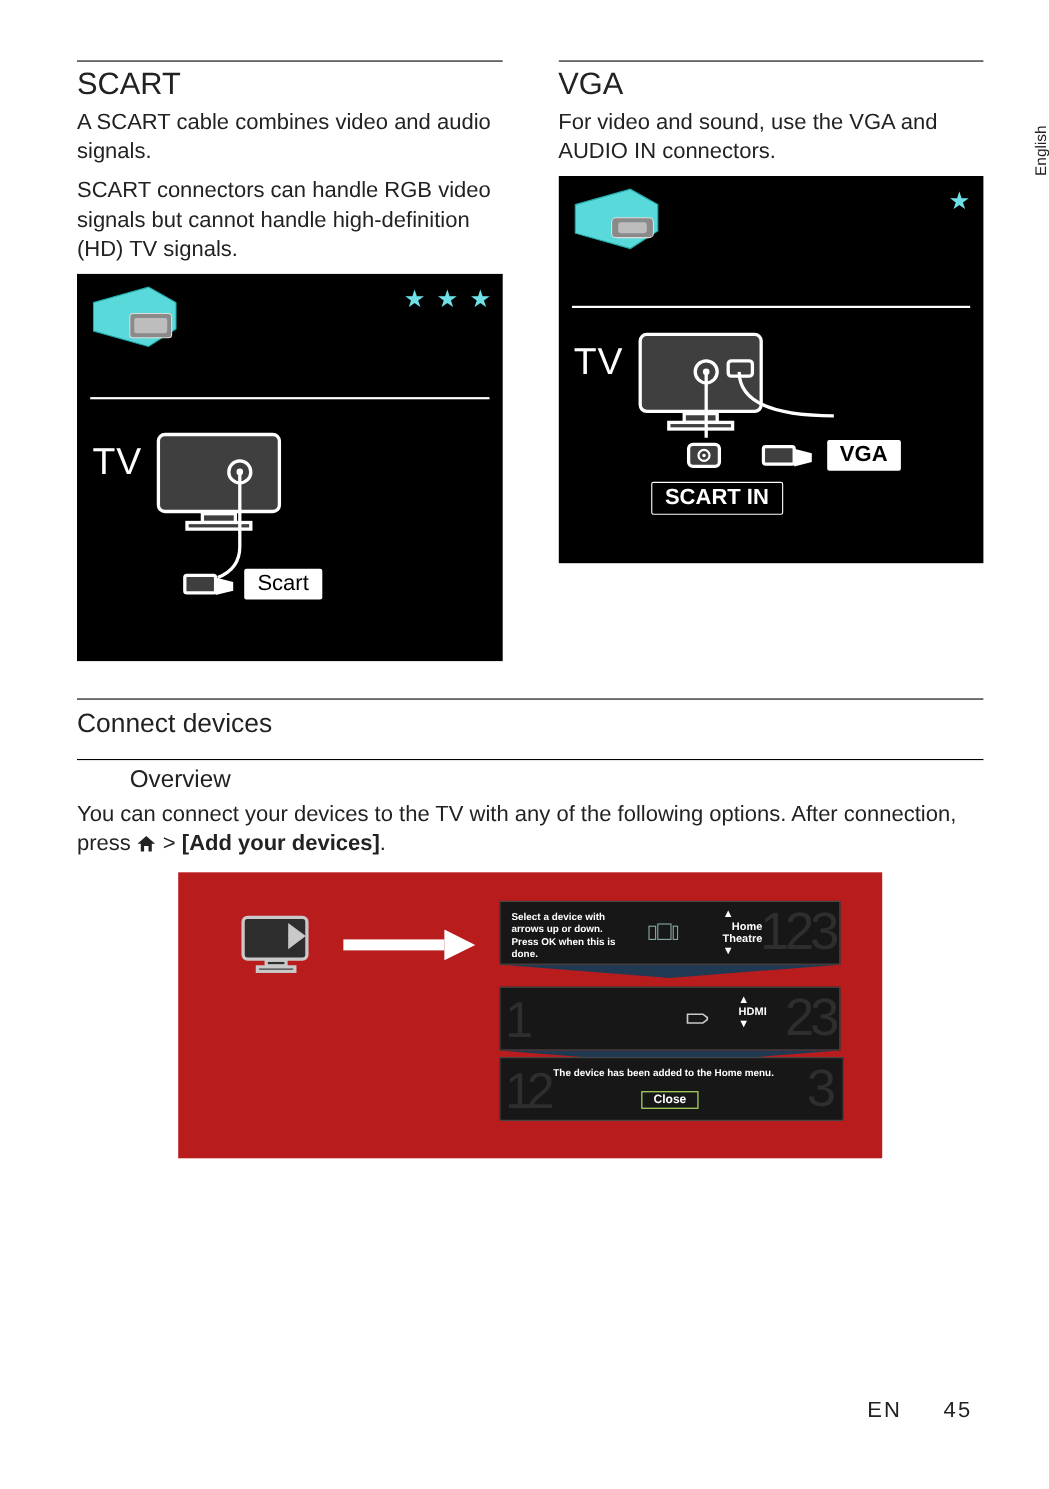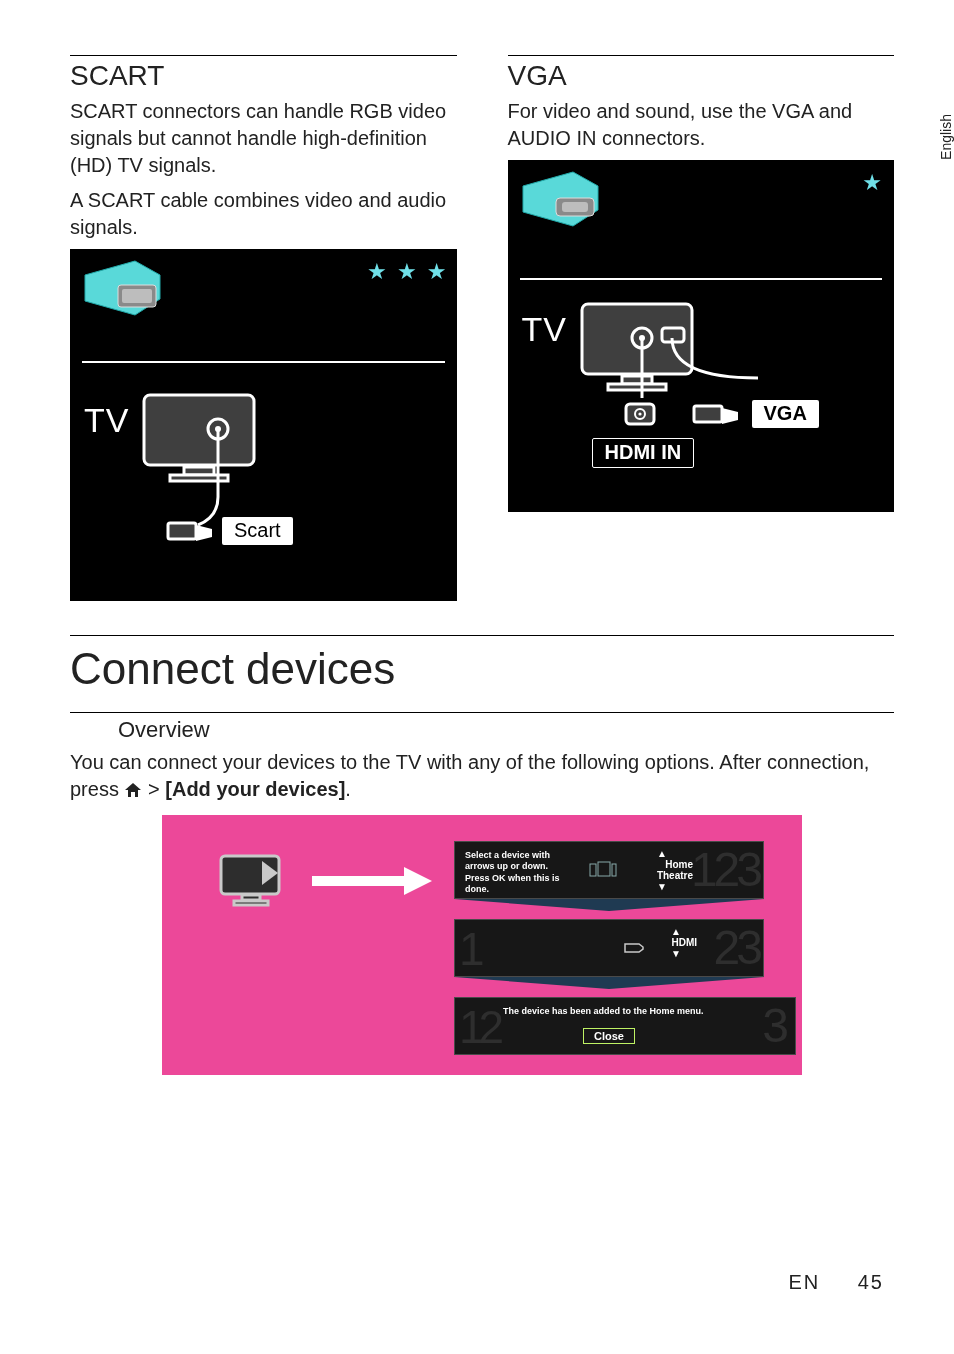--- a/index.html
+++ b/index.html
@@ -11,24 +11,24 @@
   hr.thin { border: none; border-top: 1px solid #000; margin: 0 0 4px 0; }
   .h2 { font-size: 28px; font-weight: 400; margin: 0 0 6px 0; }
   .h3 { font-size: 22px; font-weight: 400; margin: 0 0 6px 0; }
   p.body { font-size: 20px; line-height: 1.35; margin: 0 0 8px 0; font-weight: 300; }
   .figure { background: #000; width: 100%; position: relative; }
   .figure.scart { height: 352px; margin-top: 8px; }
   .figure.vga { height: 352px; margin-top: 8px; }
   .side-tab { position: absolute; right: 0; top: 110px; writing-mode: vertical-rl; transform: rotate(180deg); font-size: 14px; color: #222; background: #fff; padding: 4px 0; }
   .connect-block { margin-top: 34px; }
   .connect-block hr.rule { margin-bottom: 8px; }
-  .h1 { font-size: 44px; font-weight: 300; margin-bottom: 0; }
+  .h1 { font-size: 24px; font-weight: 300; margin-bottom: 0; }
   .overview-block { margin-top: 18px; }
   .overview-block .h3 { margin-top: 2px; margin-left: 48px; }
-  .figure.onscreen { width: 640px; height: 260px; margin: 10px auto 0 auto; background: #ec4899; position: relative; }
+  .figure.onscreen { width: 640px; height: 260px; margin: 10px auto 0 auto; background: #b91c1c; position: relative; }
   .footer { position: absolute; right: 70px; bottom: 60px; font-size: 20px; letter-spacing: 2px; }
   .footer .lang { margin-right: 30px; }
   .home-glyph { display:inline-block; vertical-align:-2px; }
   .bold { font-weight: 600; }
 
   
   .connector-box { position:absolute; }
   .star-row { position:absolute; right:8px; top:10px; color:#6fe0e8; font-size:22px; letter-spacing:2px; }
   .label-chip { position:absolute; background:#fff; color:#000; font-size:20px; padding:2px 12px 3px 12px; border-radius:2px; }
   .label-chip.dark { background:#000; color:#fff; border:1.5px solid #fff; }
@@ -49,22 +49,22 @@
 
 <div class="page">
 
   <div class="side-tab">English</div>
 
   <div class="cols">
 
     <div class="col">
       <hr class="rule">
       <div class="h2">SCART</div>
+      <p class="body">A SCART cable combines video and audio signals.</p>
       <p class="body">SCART connectors can handle RGB video signals but cannot handle high-definition (HD) TV signals.</p>
-      <p class="body">A SCART cable combines video and audio signals.</p>
 
       <div class="figure scart">
 
         <svg class="connector-box" style="left:10px;top:8px;" width="90" height="70" viewBox="0 0 90 70">
           <polygon points="5,18 55,4 80,18 80,42 55,58 5,44" fill="#59d9d9" stroke="#2aa" stroke-width="1"></polygon>
           <rect x="38" y="28" width="38" height="22" rx="3" fill="#8a8a8a" stroke="#ddd"></rect>
           <rect x="42" y="32" width="30" height="14" rx="2" fill="#bdbdbd"></rect>
         </svg>
         <div class="star-row">★ ★ ★</div>
         <div class="dividerline" style="top:112px;left:12px;right:12px;"></div>
@@ -124,21 +124,21 @@
           <rect x="2" y="4" width="28" height="20" rx="4" fill="#3f3f3f" stroke="#fff" stroke-width="3"></rect>
           <circle cx="16" cy="14" r="5" fill="none" stroke="#fff" stroke-width="2"></circle>
           <circle cx="16" cy="14" r="1.6" fill="#fff"></circle>
         </svg>
 
         <svg style="position:absolute;left:184px;top:240px;" width="50" height="28" viewBox="0 0 50 28">
           <rect x="2" y="6" width="28" height="16" rx="2" fill="#3f3f3f" stroke="#fff" stroke-width="3"></rect>
           <polygon points="30,8 46,12 46,20 30,24" fill="#fff"></polygon>
         </svg>
         <div class="label-chip" style="left:244px;top:240px;font-weight:600;">VGA</div>
-        <div class="label-chip dark" style="left:84px;top:278px;font-weight:600;">HDMI IN</div>
+        <div class="label-chip dark" style="left:84px;top:278px;font-weight:600;">SCART IN</div>
       </div>
     </div>
   </div>
 
   <div class="connect-block">
     <hr class="rule">
     <div class="h1">Connect devices</div>
 
     <div class="overview-block">
       <hr class="thin">
@@ -196,21 +196,21 @@
             <div class="os-chev">▲</div>
             <div class="os-label">HDMI</div>
             <div class="os-chev">▼</div>
           </div>
           <div class="os-bignum" style="right:4px;top:0px;font-size:48px;letter-spacing:-4px;">23</div>
         </div>
         <svg style="position:absolute;left:292px;top:162px;" width="310" height="12" viewBox="0 0 310 12">
           <polygon points="0,0 310,0 155,12" fill="#1f3a52"></polygon>
         </svg>
 
-        <div class="os-panel" style="left:292px;top:182px;width:342px;height:58px;">
+        <div class="os-panel" style="left:292px;top:168px;width:313px;height:58px;">
           <div class="os-bignum" style="left:4px;top:2px;font-size:46px;letter-spacing:-6px;">12</div>
           <div class="os-text" style="position:absolute;left:48px;top:8px;width:220px;">The device has been added to the Home menu.</div>
           <div style="position:absolute;left:128px;top:28px;">
             <span class="os-btn">Close</span>
           </div>
           <div class="os-bignum" style="right:6px;top:0px;font-size:48px;">3</div>
         </div>
       </div>
     </div>
   </div>

